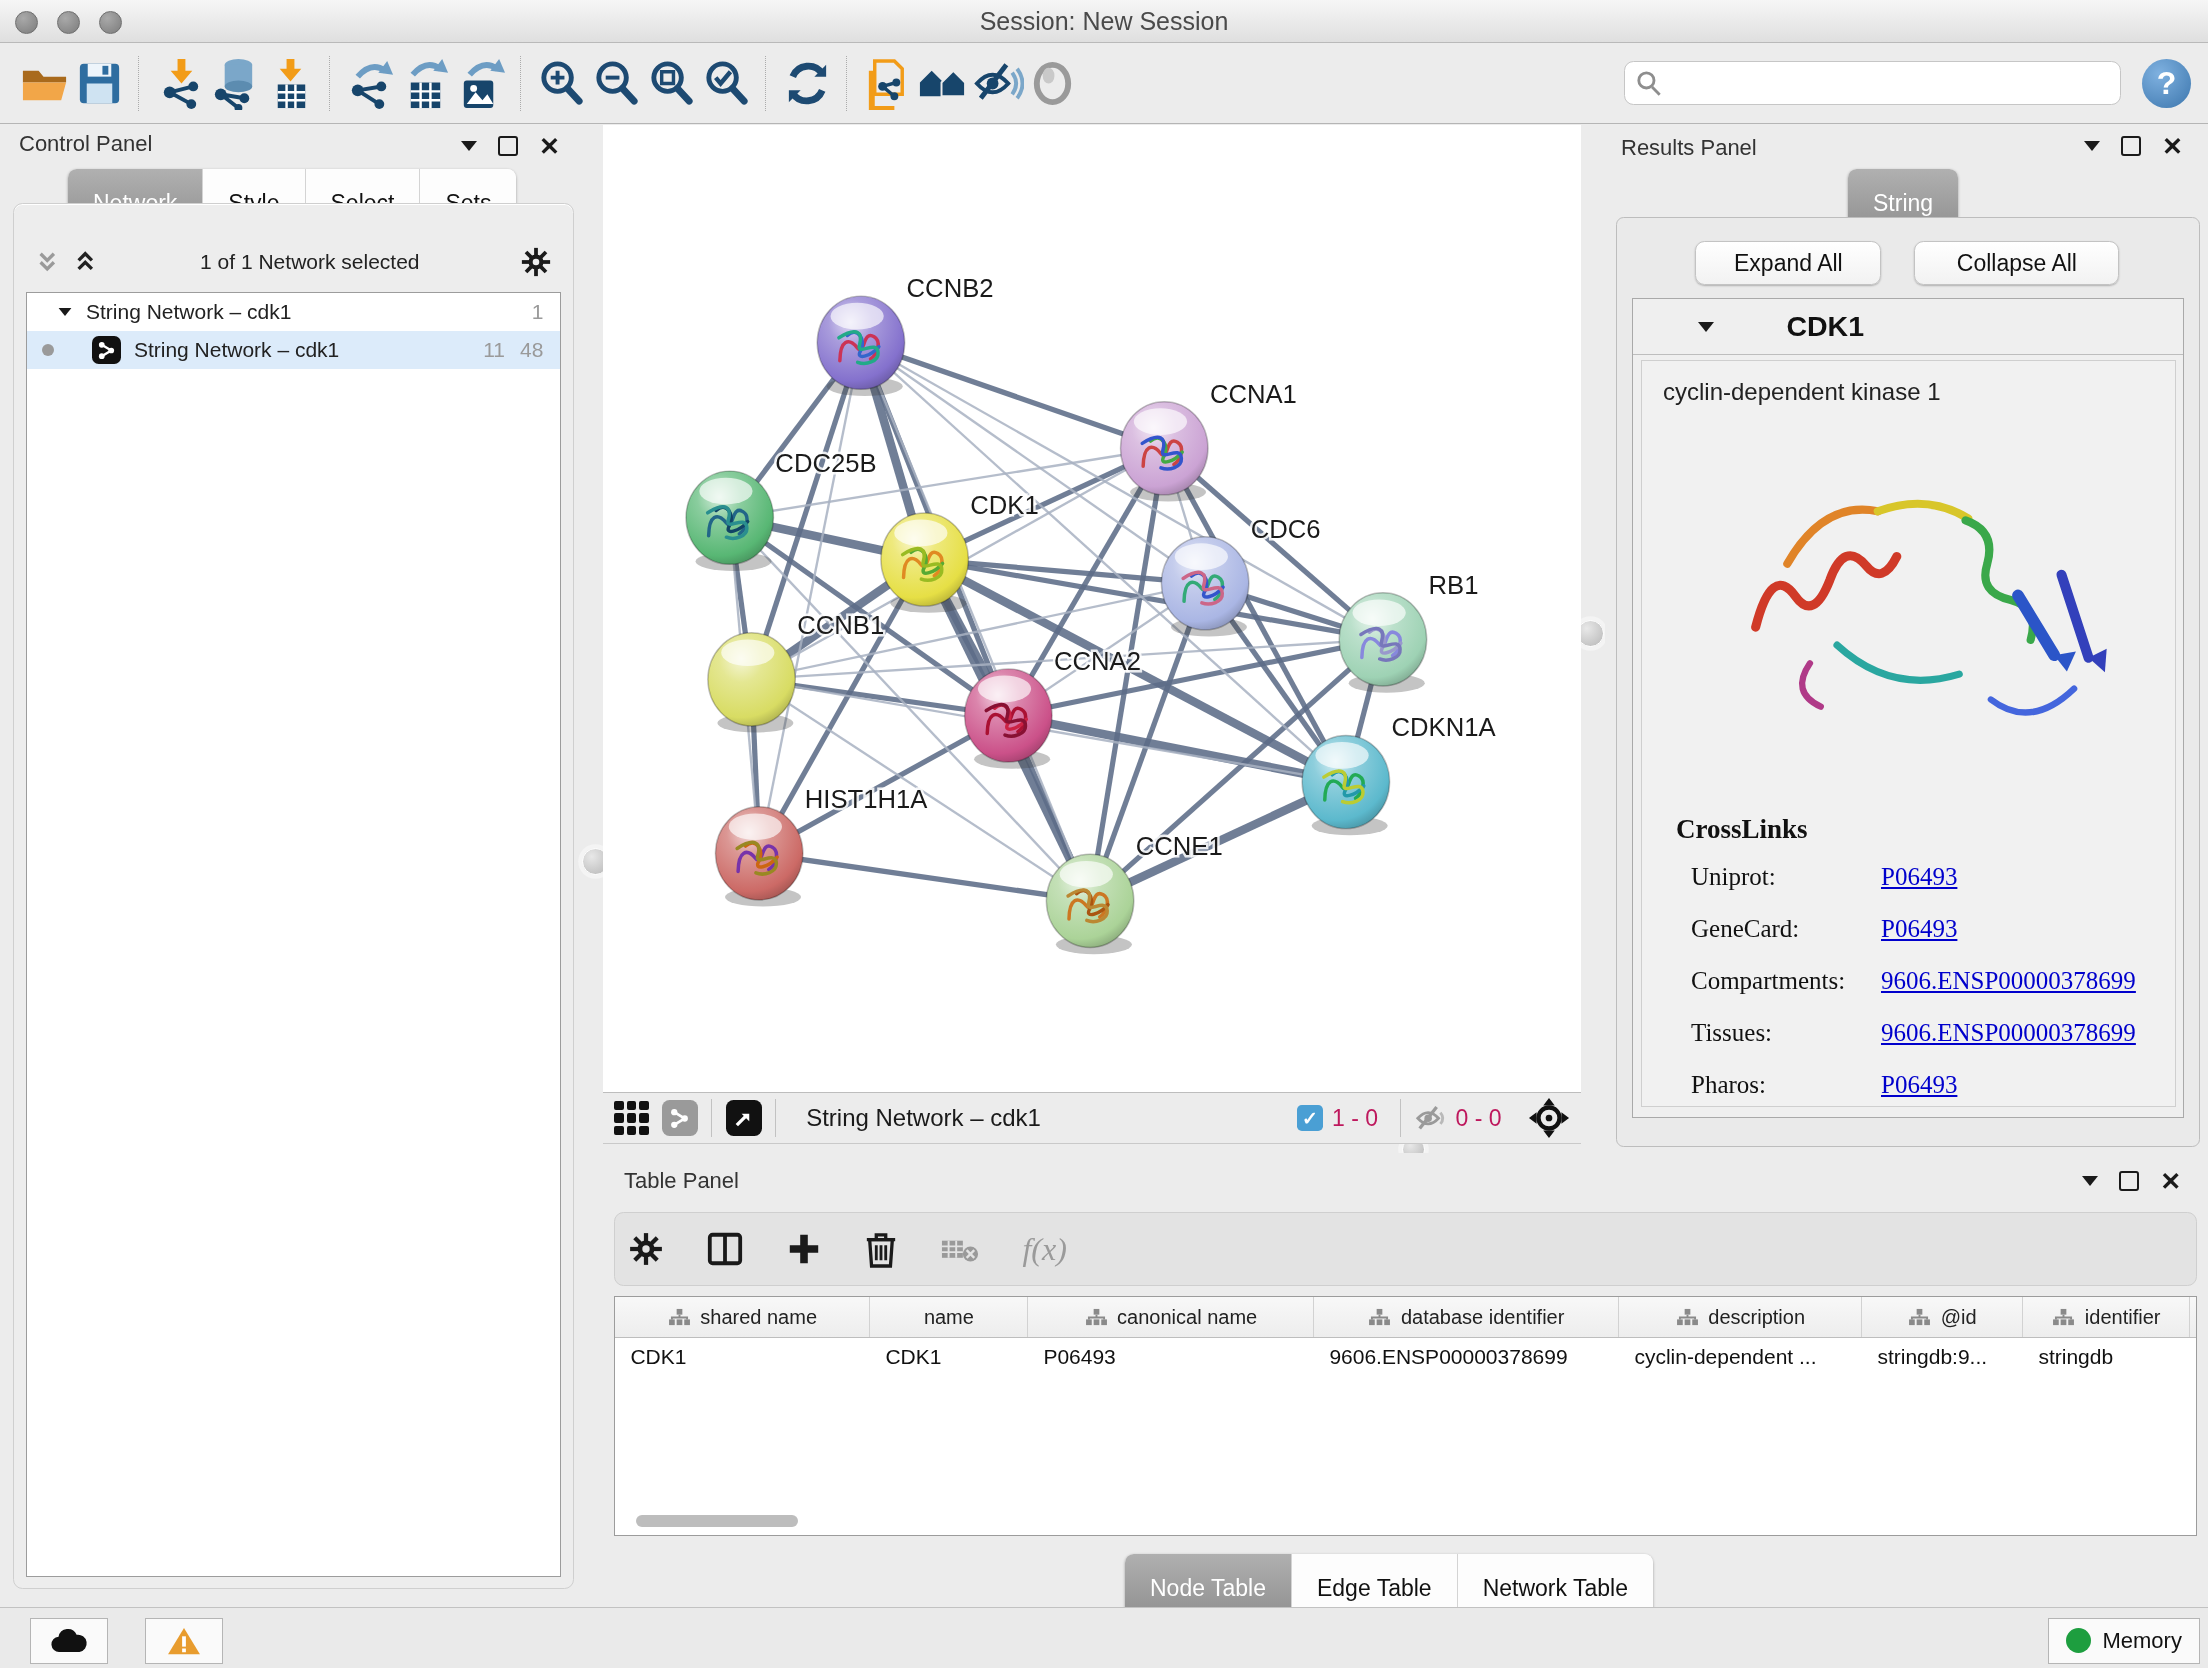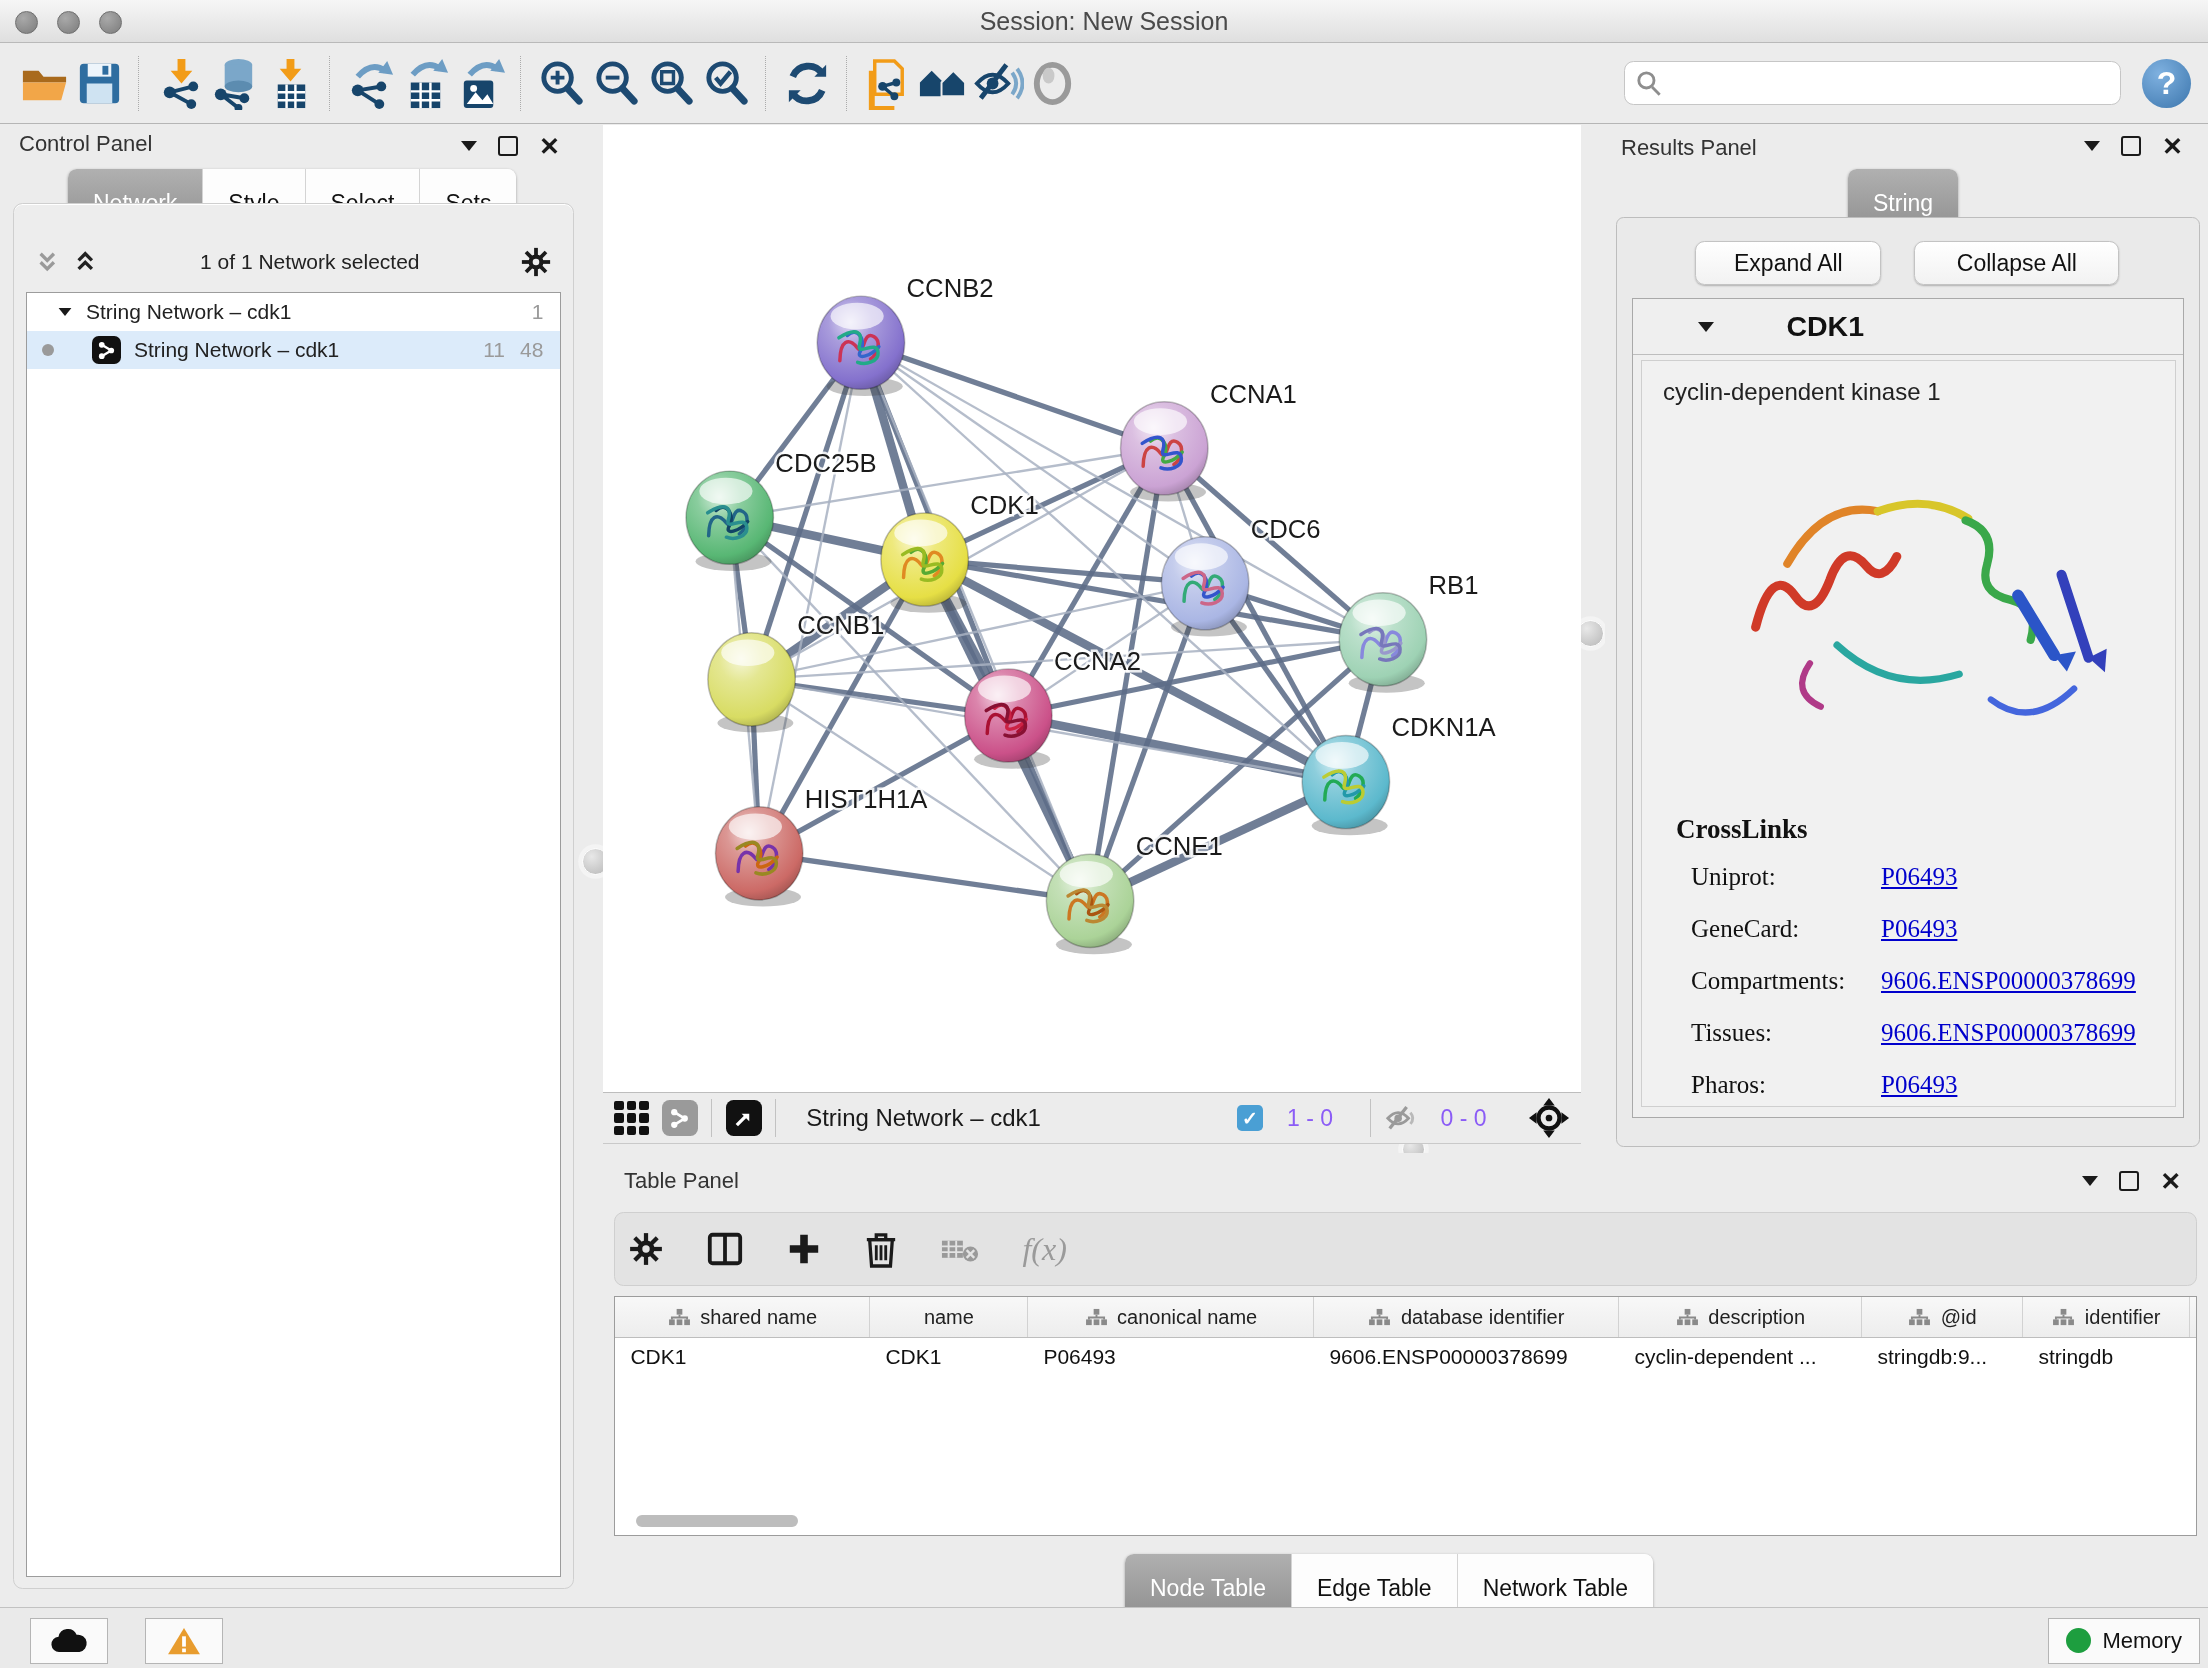--- a/index.html
+++ b/index.html
@@ -59,21 +59,21 @@
   .stringapp{width:28.5px;height:28.5px;border-radius:6.7px;background:#111;display:flex;
     align-items:center;justify-content:center;}
 
   
   .canvas{left:603px;top:125px;width:978px;height:967px;background:#ffffff;}
   .net-toolbar{left:603px;top:1092px;width:978px;height:52px;background:#ececec;
     border-top:1px solid #bdbdbd;border-bottom:1px solid #c9c9c9;display:flex;align-items:center;
     padding:0 11.4px;box-sizing:border-box;}
   .nt-sep{width:1px;height:38px;background:#c2c2c2;margin:0 13.3px;}
   .nt-title{font-size:24px;color:#1a1a1a;margin-left:17px;flex:1;}
-  .nt-count{font-size:23px;color:#8b5cf6;margin:0 24px;}
+  .nt-count{font-size:23px;color:#be185d;margin:0 9px;}
   .gridicon{display:grid;grid-template-columns:repeat(3,9.5px);grid-template-rows:repeat(3,9.5px);gap:2.9px;}
   .gridicon div{background:#111;border-radius:1.9px;}
   .roundsq{width:36px;height:36px;border-radius:7.6px;display:flex;align-items:center;justify-content:center;}
   .checkbox{width:26px;height:26px;border-radius:4.8px;background:#4a9fd4;color:#fff;font-size:19px;
     font-weight:bold;display:flex;align-items:center;justify-content:center;}
 
   .handle{position:absolute;width:25px;height:25px;border-radius:50%;
     background:radial-gradient(circle at 35% 30%,#e8e8e8,#b7b7b7);border:1px solid #fff;
     box-shadow:0 0 0 3.8px #f4f4f4;}
 

